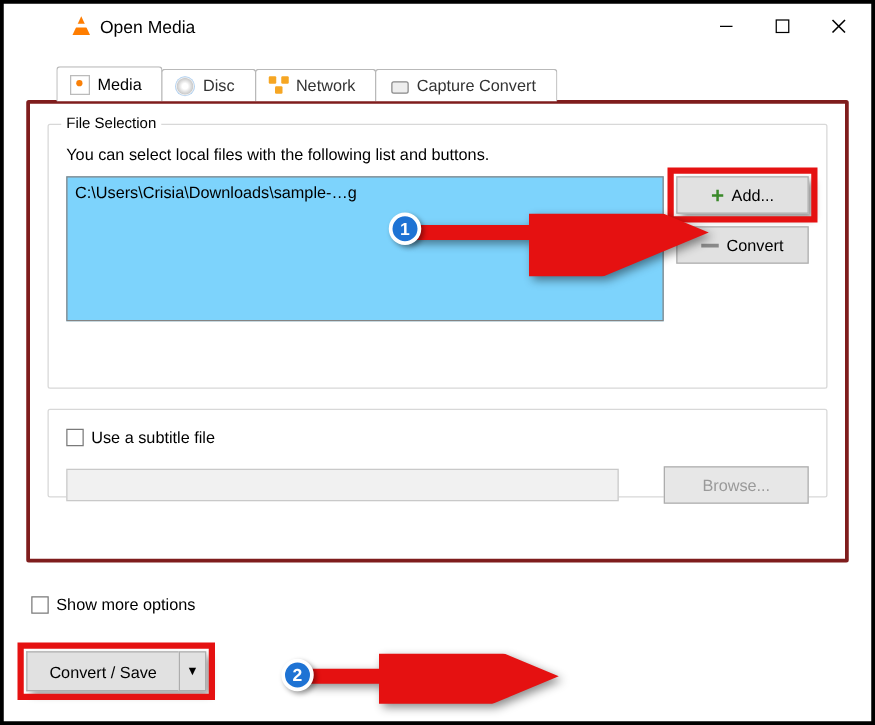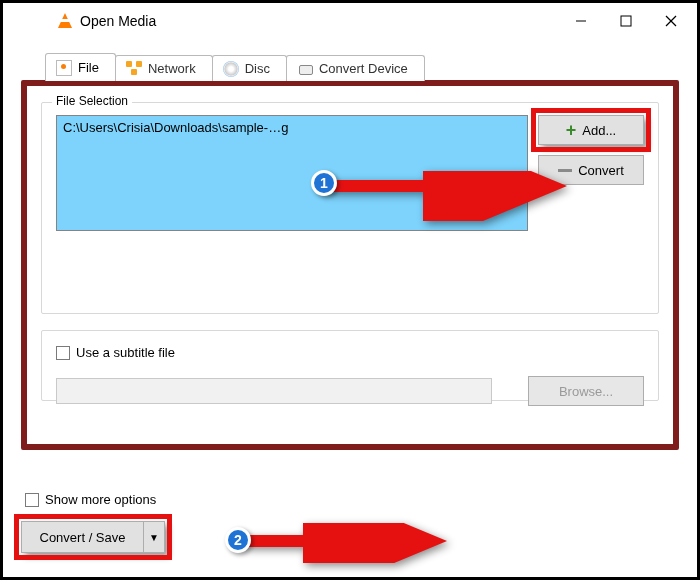--- a/index.html
+++ b/index.html
@@ -91,21 +91,21 @@
   .ico-file::after{content:"";position:absolute;left:4px;top:3px;width:5px;height:5px;border-radius:50%;background:#f98008;}
   .ico-disc { border-radius:50%; background: radial-gradient(circle,#fff 20%,#ccc 55%,#eee 60%,#9ec7f0 70%,#fff 80%);}
   .ico-net { position:relative;}
   .ico-net::before,.ico-net::after{content:"";position:absolute;width:6px;height:6px;background:#f6a623;border-radius:1px;}
   .ico-net::before{left:0;top:0;}
   .ico-net::after{right:0;top:0;}
   .ico-net span{position:absolute;left:5px;top:8px;width:6px;height:6px;background:#f6a623;border-radius:1px;}
   .ico-cap{position:relative;}
   .ico-cap::before{content:"";position:absolute;left:2px;top:4px;width:12px;height:8px;border:1px solid #888;border-radius:2px;background:#eee;}
   .tabpanel-border {
-    border: 6px solid #7f1d1d;
+    border: 3px solid #7f1d1d;
     position: absolute;
     left: 0; right: 0;
     top: 27px;
     height: 370px;
     border-radius: 2px;
     z-index: 1;
     text-decoration: underline;
   }
   .groupbox {
     position: absolute;
@@ -178,21 +178,21 @@
   }
   .browse-input {
     flex: 1; height: 26px;
     border: 1px solid #c9c9c9;
     background: #f1f1f1;
   }
   .btn.disabled { color: #9a9a9a; background: #e7e7e7; }
   .show-more {
     position: absolute;
     left: 4px;
-    bottom: 52px;
+    bottom: 68px;
     display: flex; align-items: center; gap: 6px;
   }
   .bottom-row {
     position: absolute;
     left: 0; right: 0; bottom: 6px;
     display: flex; justify-content: space-between;
     gap: 14px;
     padding-right: 4px;
     align-items: center;
   }
@@ -245,42 +245,43 @@
           </svg>
       </div>
     </div>
   </div>
 
   <div class="content">
 
     <div class="tabs">
       <div class="tab active">
         <span class="tab-icon ico-file"></span>
-        <span>File</span>
+        <span>Media</span>
+      </div>
+      <div class="tab inactive">
+        <span class="tab-icon ico-disc"></span>
+        <span>Disc</span>
       </div>
       <div class="tab inactive">
         <span class="tab-icon ico-net">
             <span></span>
           </span>
         <span>Network</span>
       </div>
       <div class="tab inactive">
-        <span class="tab-icon ico-disc"></span>
-        <span>Disc</span>
-      </div>
-      <div class="tab inactive">
         <span class="tab-icon ico-cap"></span>
-        <span>Convert Device</span>
+        <span>Capture Convert</span>
       </div>
     </div>
 
     <div class="tabpanel-border">
 
       <div class="groupbox">
         <span class="group-title">File Selection</span>
+        <div class="help-text">You can select local files with the following list and buttons.</div>
         <div class="filelist-row">
           <div class="filelist">
             <div class="filelist-item">C:\Users\Crisia\Downloads\sample-…g</div>
           </div>
           <div class="side-buttons">
             <div class="btn highlight-red">
               <span class="plus-icon">+</span>
               <span>Add...</span>
             </div>
             <div class="btn">

